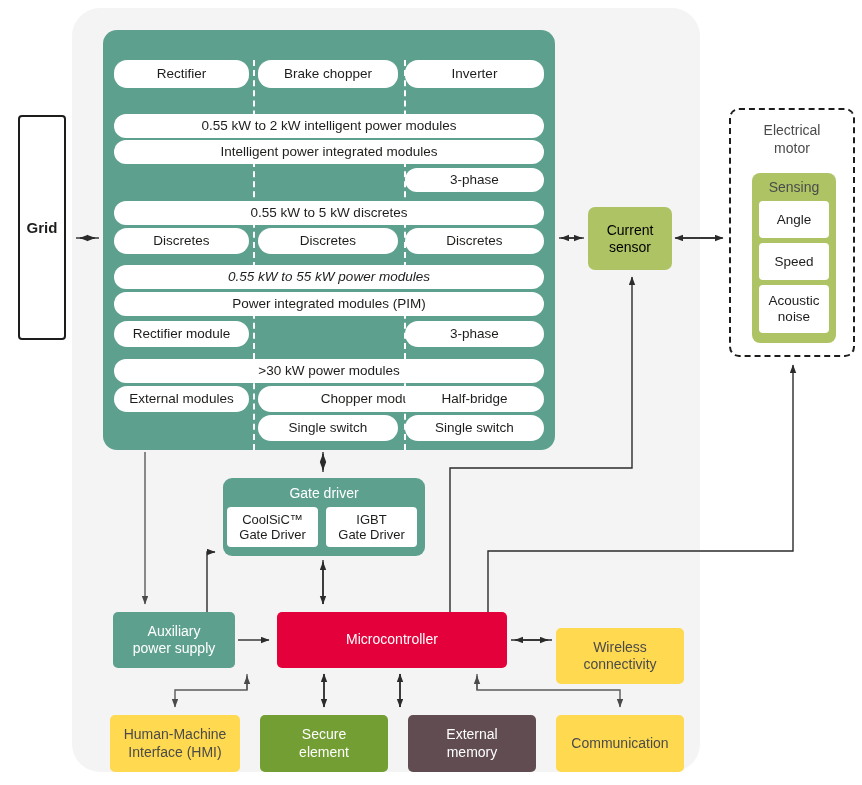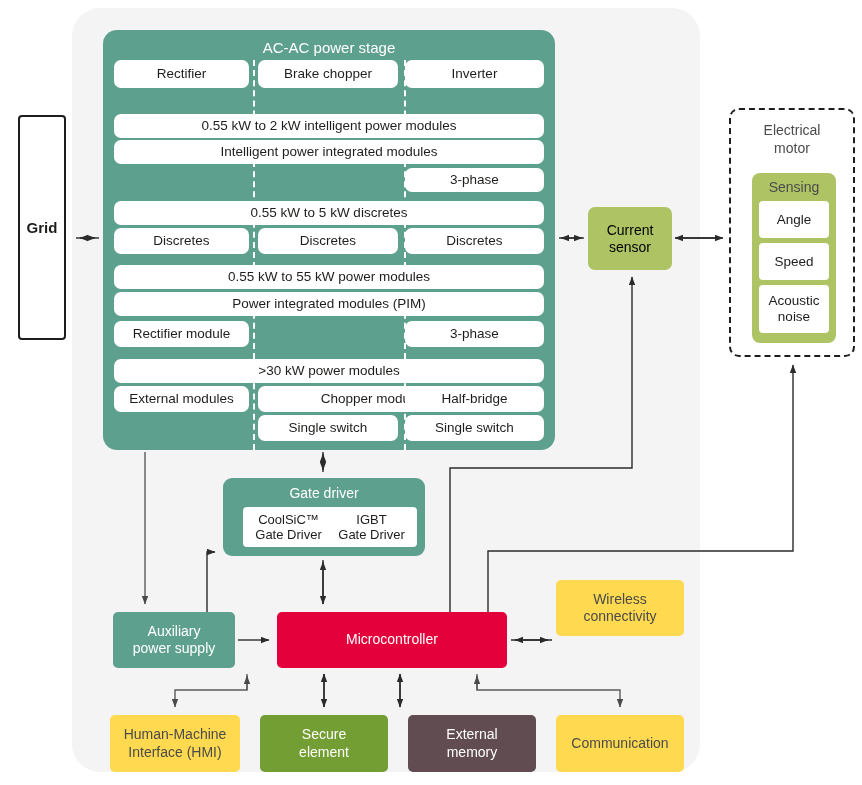--- a/index.html
+++ b/index.html
@@ -19,21 +19,21 @@
 
   
   .stage{left:103px;top:30px;width:452px;height:420px;background:#5ea08e;
          border-radius:14px;}
   .stage-title{position:absolute;left:0;top:9px;width:100%;text-align:center;
                color:#ffffff;font-size:15px;}
 
   .dashsep{position:absolute;top:30px;height:390px;width:0;
            border-left:2px dashed #ffffff;}
 
-  .wbox{position:absolute;background:#ffffff;border-radius:7px;
+  .wbox{position:absolute;background:#ffffff;border-radius:13px;
         display:flex;align-items:center;justify-content:center;
         font-size:13.5px;color:#1d1d1b;text-align:center;line-height:1.15;}
 
   
   .cursens{left:588px;top:207px;width:84px;height:63px;background:#aec464;
            border-radius:7px;display:flex;align-items:center;
            justify-content:center;text-align:center;font-size:14px;
            color:#000000;line-height:1.2;}
 
   
@@ -58,40 +58,39 @@
         border-radius:4px;display:flex;align-items:center;justify-content:center;
         text-align:center;font-size:13px;color:#1d1d1b;line-height:1.18;}
 
   
   .cblk{position:absolute;border-radius:5px;display:flex;align-items:center;
         justify-content:center;text-align:center;line-height:1.25;
         font-size:14px;box-sizing:border-box;padding:2px;}
 
   .aux{left:113px;top:612px;width:122px;height:56px;background:#5ea08e;color:#fff;}
   .mcu{left:277px;top:612px;width:230px;height:56px;background:#e4003a;color:#fff;}
-  .wireless{left:556px;top:580px;width:128px;height:56px;background:#ffd94f;color:#4b4b4b;}
+  .wireless{left:556px;top:628px;width:128px;height:56px;background:#ffd94f;color:#4b4b4b;}
   .hmi{left:110px;top:715px;width:130px;height:57px;background:#ffd94f;color:#4b4b4b;}
   .secure{left:260px;top:715px;width:128px;height:57px;background:#729e33;color:#fff;}
   .extmem{left:408px;top:715px;width:128px;height:57px;background:#604c51;color:#fff;}
   .comm{left:556px;top:715px;width:128px;height:57px;background:#ffd94f;color:#4b4b4b;}
 
   svg.wires{position:absolute;left:0;top:0;width:862px;height:785px;
             pointer-events:none;}
 </style>
 </head>
 <body>
 
 <div class="panel"></div>
 
 <div class="abs grid-box">
   <span>Grid</span>
 </div>
 
 <div class="abs stage">
-  <div class="stage-title">AC-AC power stage</div>
 
   <div class="dashsep" style="left:150px;"></div>
   <div class="dashsep" style="left:301px;"></div>
 
   <div class="wbox" style="left:11px;top:30px;width:135px;height:28px;">
     <span>Rectifier</span>
     </div>
   <div class="wbox" style="left:155px;top:30px;width:140px;height:28px;">
     <span>Brake chopper</span>
     </div>
@@ -115,21 +114,21 @@
   <div class="wbox" style="left:11px;top:198px;width:135px;height:26px;">
     <span>Discretes</span>
     </div>
   <div class="wbox" style="left:155px;top:198px;width:140px;height:26px;">
     <span>Discretes</span>
     </div>
   <div class="wbox" style="left:302px;top:198px;width:139px;height:26px;">
     <span>Discretes</span>
     </div>
 
-  <div class="wbox" style="left:11px;top:235px;width:430px;height:24px;">
+  <div class="wbox" style="left:11px;top:235px;width:430px;height:24px;font-style:italic;">
     <span>0.55 kW to 55 kW power modules</span>
     </div>
   <div class="wbox" style="left:11px;top:262px;width:430px;height:24px;">
     <span>Power integrated modules (PIM)</span>
     </div>
   <div class="wbox" style="left:11px;top:291px;width:135px;height:26px;">
     <span>Rectifier module</span>
     </div>
   <div class="wbox" style="left:302px;top:291px;width:139px;height:26px;">
     <span>3-phase</span>
@@ -179,21 +178,21 @@
       <span>
         <span style="display:block">Acoustic</span>
         <span style="display:block">noise</span>
       </span>
     </div>
   </div>
 </div>
 
 <div class="abs gdrv">
   <div class="gdrv-title">Gate driver</div>
-  <div class="gbox" style="left:20px;">
+  <div class="gbox" style="left:4px;">
     <span>
       <span style="display:block">CoolSiC™</span>
       <span style="display:block">Gate Driver</span>
     </span>
   </div>
   <div class="gbox" style="left:103px;">
     <span>
       <span style="display:block">IGBT</span>
       <span style="display:block">Gate Driver</span>
     </span>

